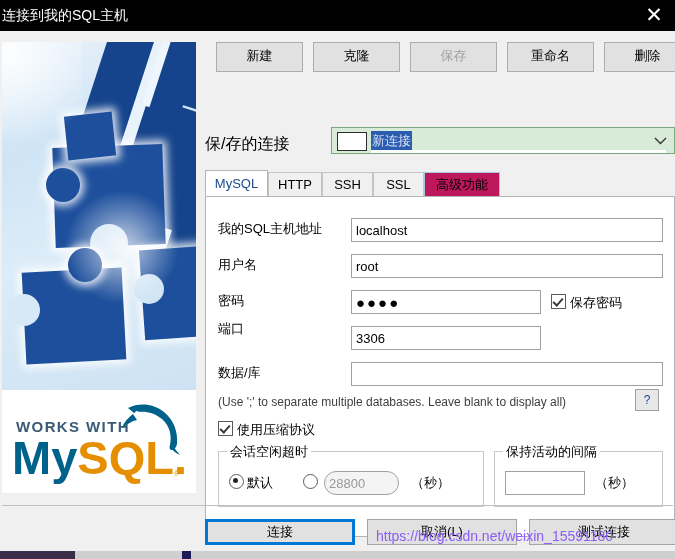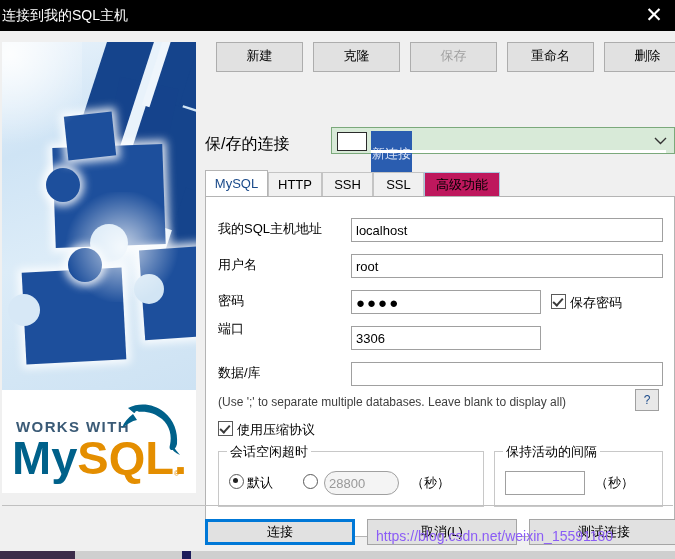--- a/index.html
+++ b/index.html
@@ -78,21 +78,21 @@
   #savedCombo{
     position:absolute;left:126px;top:85px;width:344px;height:27px;
     background:#d8ead8;border:1px solid #7ba97b;box-sizing:border-box;
   }
   #savedCombo .sqicon{
     position:absolute;left:5px;top:4px;width:28px;height:17px;
     background:#ffffff;border:1px solid #2b2b2b;
   }
   #savedCombo .seltext{
     position:absolute;left:39px;top:3px;height:19px;line-height:19px;
-    background:#2a5db0;color:#2a5db0;font-size:13px;padding:13px 1px;
+    background:#2a5db0;color:#2a5db0;font-size:13px;padding:0 1px;
   }
   #savedCombo .seltext span{color:#d6e0f5;}
   #savedCombo .underline{
     position:absolute;left:39px;top:22px;width:295px;height:3px;background:#ffffff;
   }
   #savedCombo .chev{
     position:absolute;right:5px;top:4px;width:17px;height:17px;
   }
 
   

